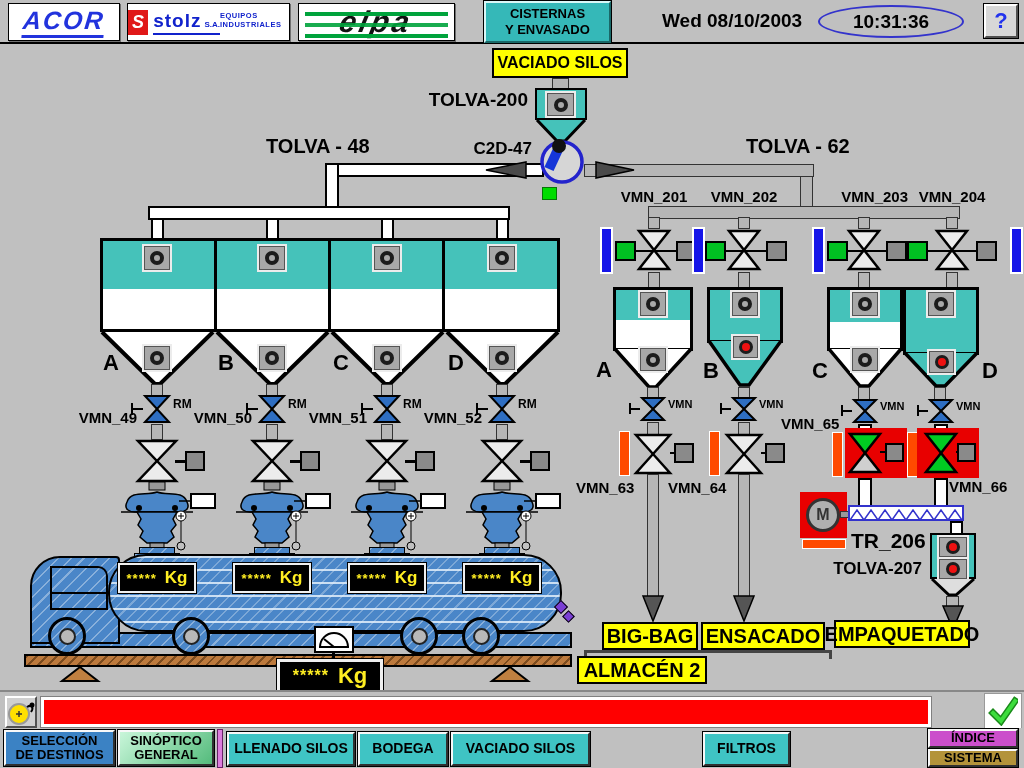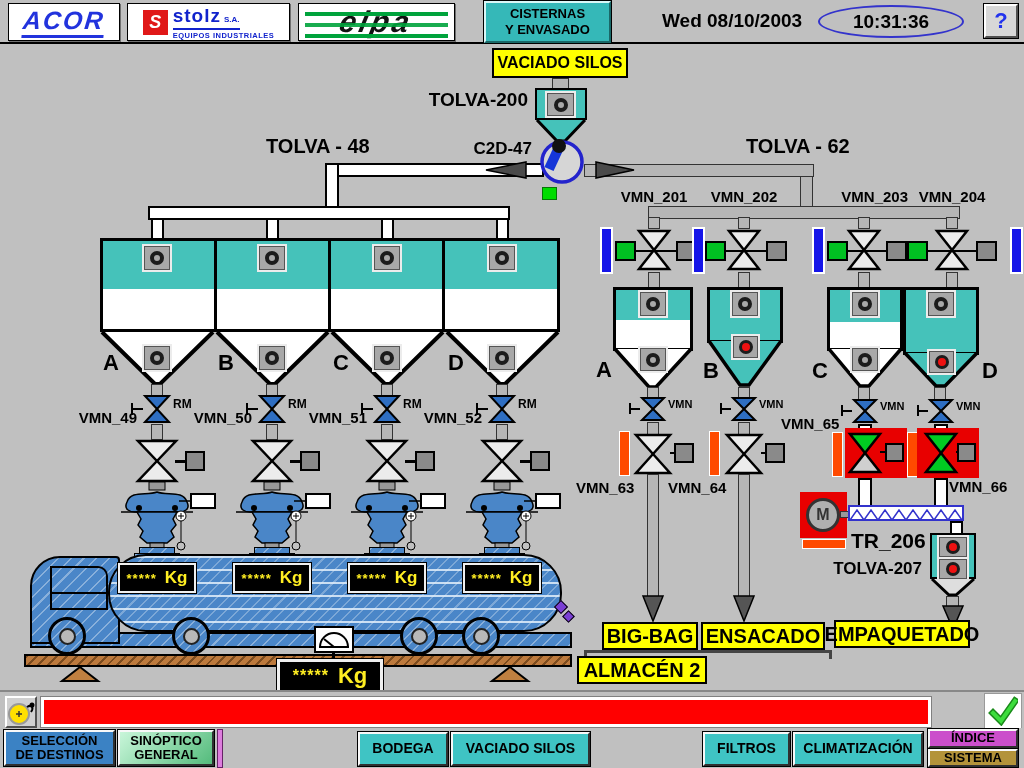--- a/index.html
+++ b/index.html
@@ -54,21 +54,21 @@
 <body>
 
 <div class="screen">
 
   <div class="abs" style="left:0;top:0;width:1024px;height:44px;border-bottom:2px solid #000;background:#c0c0c0">
     <div class="logo" style="left:8px;width:112px">
       <span style="color:#2233dd;font-weight:900;font-style:italic;font-size:25px;letter-spacing:2px;border-bottom:3px solid #2233dd;transform:skewX(-6deg)">ACOR</span>
     </div>
     <div class="logo" style="left:127px;width:163px;gap:5px">
       <span style="display:flex;align-items:center;justify-content:center;width:25px;height:25px;background:#e01818;color:#fff;font-weight:900;font-style:italic;font-size:18px">S</span>
-      <span style="display:flex;flex-direction:column;align-items:flex-start">
+      <span style="display:flex;align-items:flex-start">
         <span style="display:flex;align-items:baseline;gap:3px;border-bottom:2px solid #1122cc;padding-bottom:1px">
           <span style="color:#1122cc;font-weight:900;font-size:19px;letter-spacing:1px">stolz</span>
           <span style="color:#1122cc;font-weight:bold;font-size:8px">S.A.</span>
         </span>
         <span style="color:#1122cc;font-weight:bold;font-size:7.5px;letter-spacing:.5px;margin-top:1px">EQUIPOS INDUSTRIALES</span>
       </span>
     </div>
     <div class="logo" style="left:298px;width:157px;position:absolute;overflow:hidden">
       <span style="color:#111;font-weight:900;font-style:italic;font-size:30px;letter-spacing:3px;transform:skewX(-12deg)">elpa</span>
       <span style="position:absolute;left:6px;right:6px;top:8px;height:4px;background:#00a33c"></span>
@@ -639,32 +639,32 @@
   <div class="abs" style="left:0;top:728px;width:1024px;height:40px;background:#c0c0c0">
     <div class="fbtn" style="left:118px;top:2px;width:96px;height:36px;background:linear-gradient(135deg,#c9f6da,#54bb7c);font-size:13px">
       <span>SINÓPTICO</span>
       <span>GENERAL</span>
     </div>
     <div class="fbtn" style="left:4px;top:2px;width:111px;height:36px;background:#3b82c4;font-size:13px">
       <span>SELECCIÓN</span>
       <span>DE DESTINOS</span>
     </div>
     <div class="abs" style="left:217px;top:1px;width:6px;height:39px;background:#dd7ddd;border:1px solid #662266"></div>
+    <div class="fbtn teal" style="left:227px;top:4px;width:128px;height:34px;font-size:14px">
+      <span>LLENADO SILOS</span>
+    </div>
     <div class="fbtn teal" style="left:358px;top:4px;width:90px;height:34px;font-size:14px">
       <span>BODEGA</span>
     </div>
     <div class="fbtn teal" style="left:451px;top:4px;width:139px;height:34px;font-size:14px">
       <span>VACIADO SILOS</span>
     </div>
     <div class="fbtn teal" style="left:703px;top:4px;width:87px;height:34px;font-size:14px">
       <span>FILTROS</span>
     </div>
-    <div class="fbtn teal" style="left:793px;top:4px;width:130px;height:34px;font-size:14px">
-      <span>CLIMATIZACIÓN</span>
-    </div>
     <div class="fbtn" style="left:928px;top:1px;width:90px;height:19px;background:#cb4fcb;font-size:13px">
       <span>ÍNDICE</span>
     </div>
     <div class="fbtn" style="left:928px;top:21px;width:90px;height:18px;background:#b3933a;font-size:13px">
       <span>SISTEMA</span>
     </div>
   </div>
 </div>
 
 </body></html>

